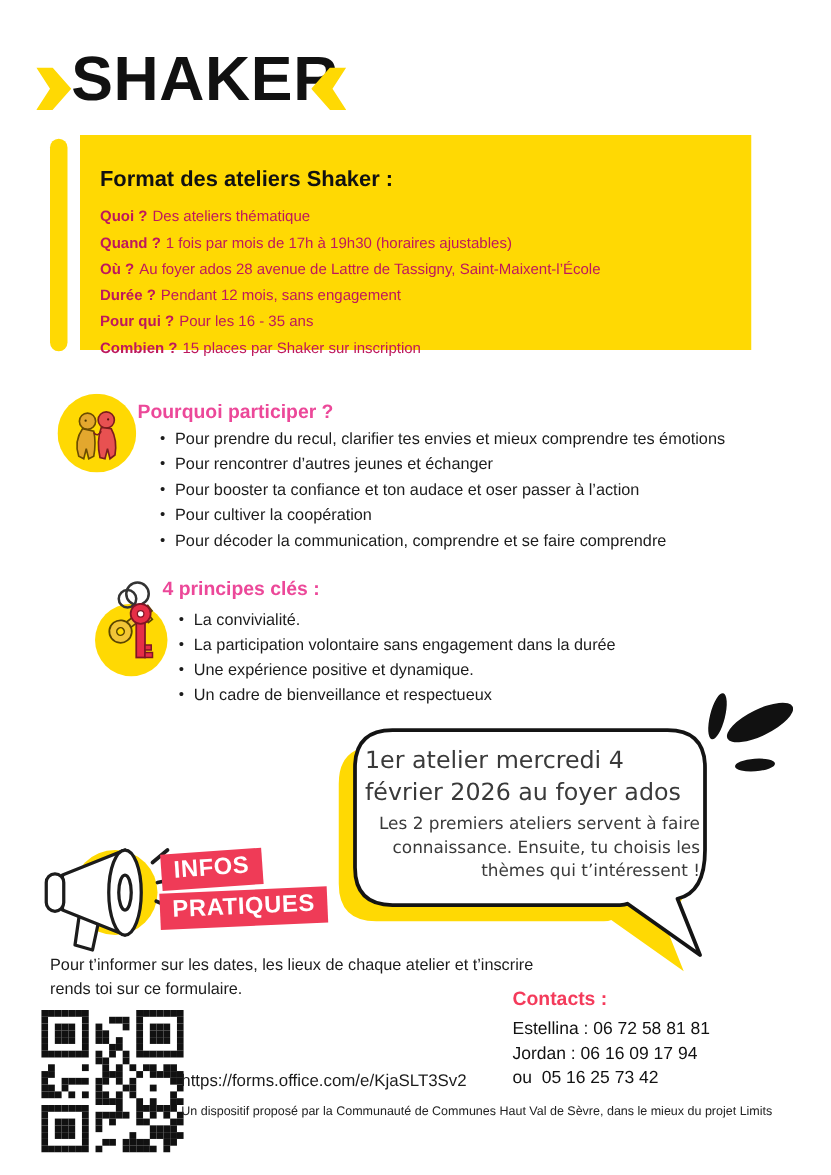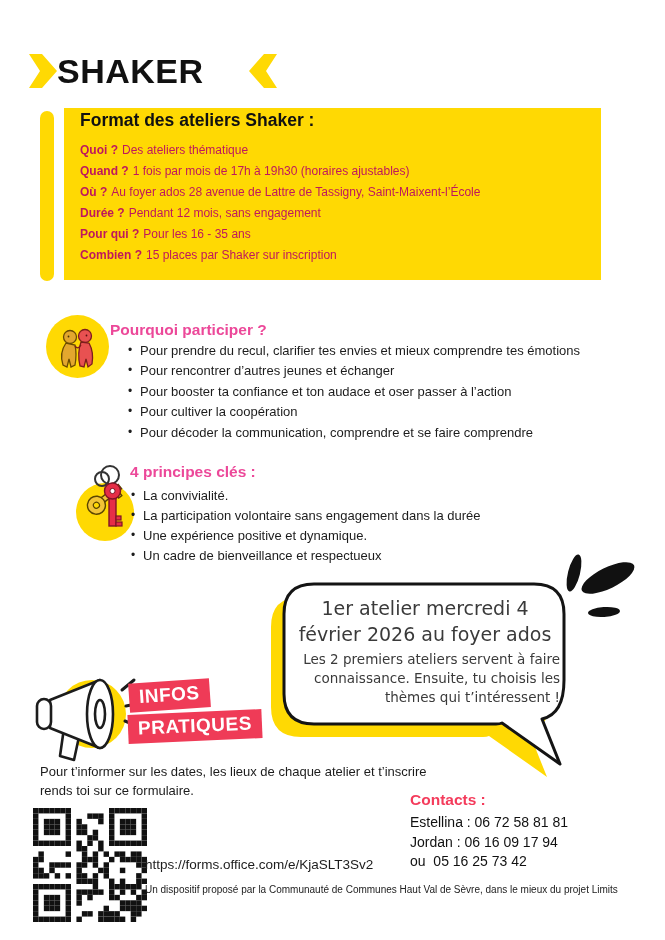--- a/index.html
+++ b/index.html
@@ -6,50 +6,50 @@
     --yellow:#FFD903; --red:#EF3B57; --contacts-red:#F43B5B;
     --black:#141414; --text:#1c1c1c; --bubble-text:#3a3a3a;
   }
   *{margin:0;padding:0;box-sizing:border-box}
   html,body{background:#fff}
   .page{position:relative;width:665px;height:940px;background:#fff;overflow:hidden;
         font-family:"Liberation Sans",sans-serif;color:var(--text)}
   .abs{position:absolute}
 
   
-  .logo-text{left:57px;top:52px;font-size:34px;font-weight:800;letter-spacing:.5px;color:#111}
+  .logo-text{left:57px;top:34px;font-size:50px;font-weight:800;letter-spacing:.5px;color:#111}
   .chev{width:28px;height:34px}
   .chev-left{left:29px;top:54px}
   .chev-right{left:249px;top:54px}
 
   
   .format-bar{left:40px;top:111px;width:14px;height:170px;border-radius:8px;background:var(--yellow)}
-  .format-box{left:64px;top:108px;width:537px;height:172px;background:var(--yellow);padding:2px 10px 0 16px}
+  .format-box{left:64px;top:108px;width:537px;height:172px;background:var(--yellow);padding:25px 10px 0 16px}
   .format-title{font-size:17.5px;font-weight:bold;color:#111;margin-bottom:9px}
   .frow{font-size:12px;line-height:21px;color:#be185d}
   .flabel{font-weight:bold;margin-right:4px}
 
   
   .why-icon{left:46px;top:315px}
   .sec-title{font-size:15.5px;font-weight:bold;color:#ec4899}
   .why-title{left:110px;top:321px}
   .blist{list-style:none}
   .why-list{left:127px;top:341px;width:510px}
   .blist li{position:relative;padding-left:13px;font-size:13px;color:#1c1c1c}
   .why-list li{line-height:20.4px}
   .blist li::before{content:"\2022";position:absolute;left:1px;top:-1px;font-size:12px;color:#1c1c1c}
   .keys-icon{left:72px;top:460px}
   .p-title{left:130px;top:463px}
-  .p-list{left:130px;top:486px;width:480px}
+  .p-list{left:142px;top:486px;width:480px}
   .p-list li{line-height:20px}
 
   
   .bubble-svg{left:264px;top:576px}
   .burst-svg{left:556px;top:541px}
-  .bubble-title{left:292px;top:595px;width:266px;text-align:center;
+  .bubble-title{left:292px;top:595px;width:266px;text-align:left;
     font-family:"DejaVu Sans",sans-serif;font-size:19px;line-height:26px;color:var(--bubble-text)}
   .bubble-title span{display:block}
   .bubble-body{left:288px;top:650px;width:272px;text-align:right;
     font-family:"DejaVu Sans",sans-serif;font-size:13.5px;line-height:19px;color:var(--bubble-text)}
   .bubble-body span{display:block}
 
   
   .mega-svg{left:30px;top:666px}
   .banner{background:var(--red);color:#fff;font-weight:bold;font-size:19px;
     font-family:"Liberation Sans",sans-serif;padding:3px 10px 4px;letter-spacing:.5px}

